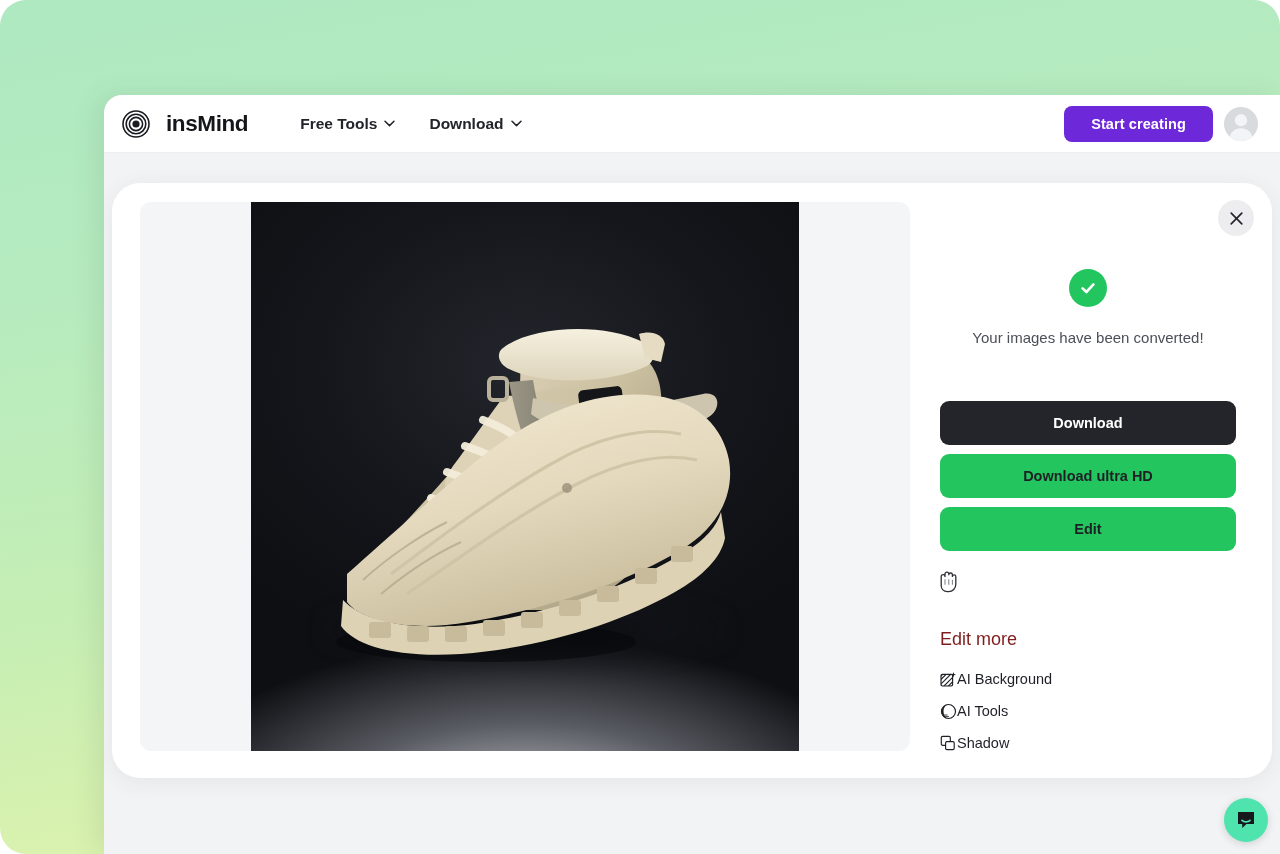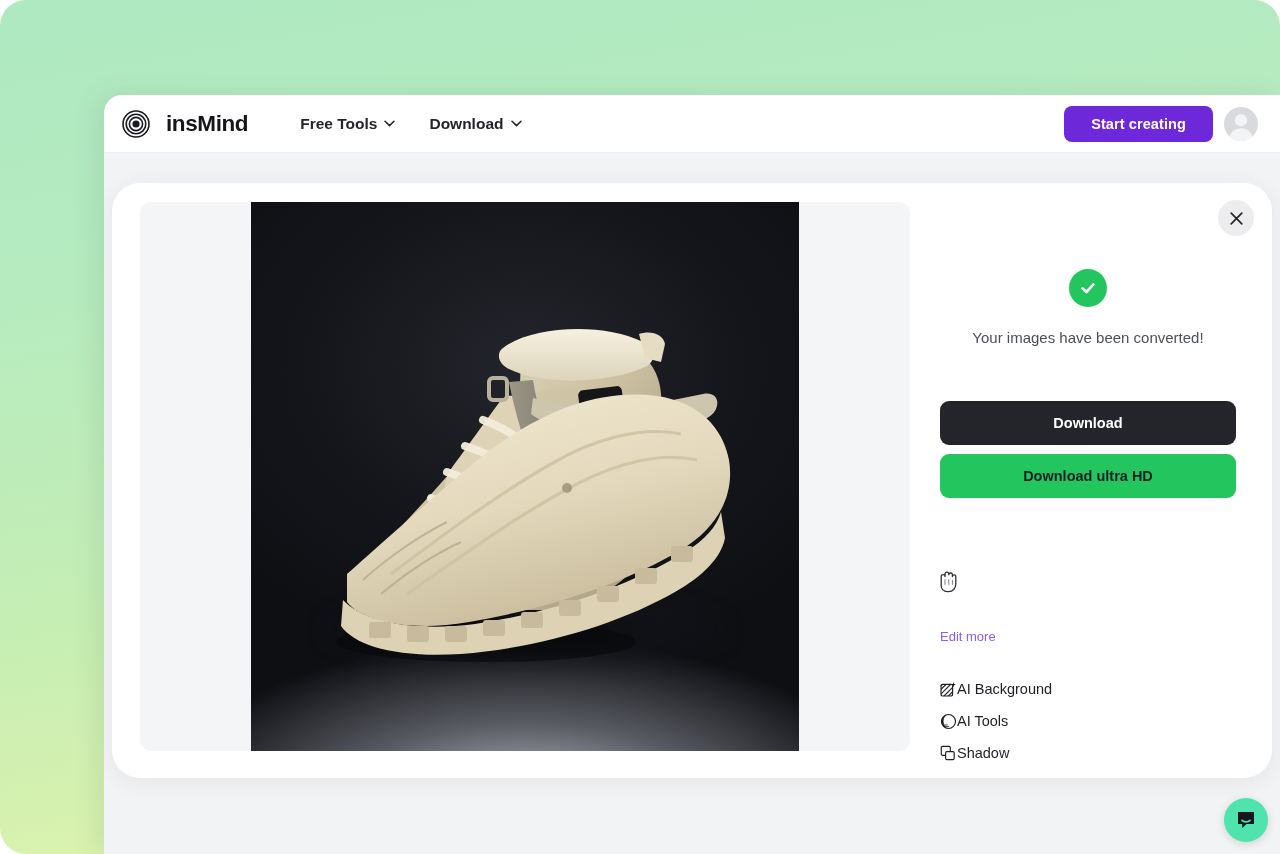--- a/index.html
+++ b/index.html
@@ -249,23 +249,23 @@
   }
 
   #edit-more-section {
     position: absolute;
     left: 12px;
     top: 427px;
     width: 296px;
   }
 
   #edit-more-label {
-    font-size: 13px;
-    color: #8b5cf6;
-    margin-bottom: 29px;
+    font-size: 18px;
+    color: #7f1d1d;
+    margin-bottom: 13px;
   }
 
   .edit-option {
     display: flex;
     align-items: center;
     height: 32px;
     font-size: 14.5px;
     color: #1e2026;
     cursor: pointer;
   }
@@ -445,20 +445,21 @@
             <svg width="20" height="20" viewBox="0 0 20 20">
               <path d="M4.6 10.4 L8.4 14 L15.4 6.4" fill="none" stroke="#ffffff" stroke-width="2.6" stroke-linecap="round" stroke-linejoin="round"></path>
             </svg>
           </div>
           <div id="status-text">Your images have been converted!</div>
         </div>
 
         <div id="button-stack">
           <button class="panel-button primary">Download</button>
           <button class="panel-button secondary">Download ultra HD</button>
+          <button class="panel-button secondary">Edit</button>
         </div>
 
         <svg id="cursor-hand" width="22" height="24" viewBox="0 0 22 24">
           <path d="M5.2 13.5 V6.6 C5.2 5.5 6.1 4.7 7.1 4.7 C8.1 4.7 9 5.5 9 6.6
                    V4.0 C9 2.9 9.9 2.1 10.9 2.1 C11.9 2.1 12.8 2.9 12.8 4.0
                    V4.8 C12.8 3.8 13.6 3.0 14.6 3.0 C15.6 3.0 16.4 3.8 16.4 4.8
                    V6.4 C16.4 5.5 17.2 4.8 18.1 4.8 C19.0 4.8 19.8 5.5 19.8 6.4
                    V14.2 C19.8 18.4 16.8 21.6 12.6 21.6 H11.4 C7.6 21.6 5.2 19.0 5.2 15.6 Z" fill="#ffffff" stroke="#2e3036" stroke-width="1.3" stroke-linejoin="round"></path>
           <g stroke="#6b6e75" stroke-width="0.9" stroke-linecap="round">
             <path d="M9 9.6 V14.4"></path>

